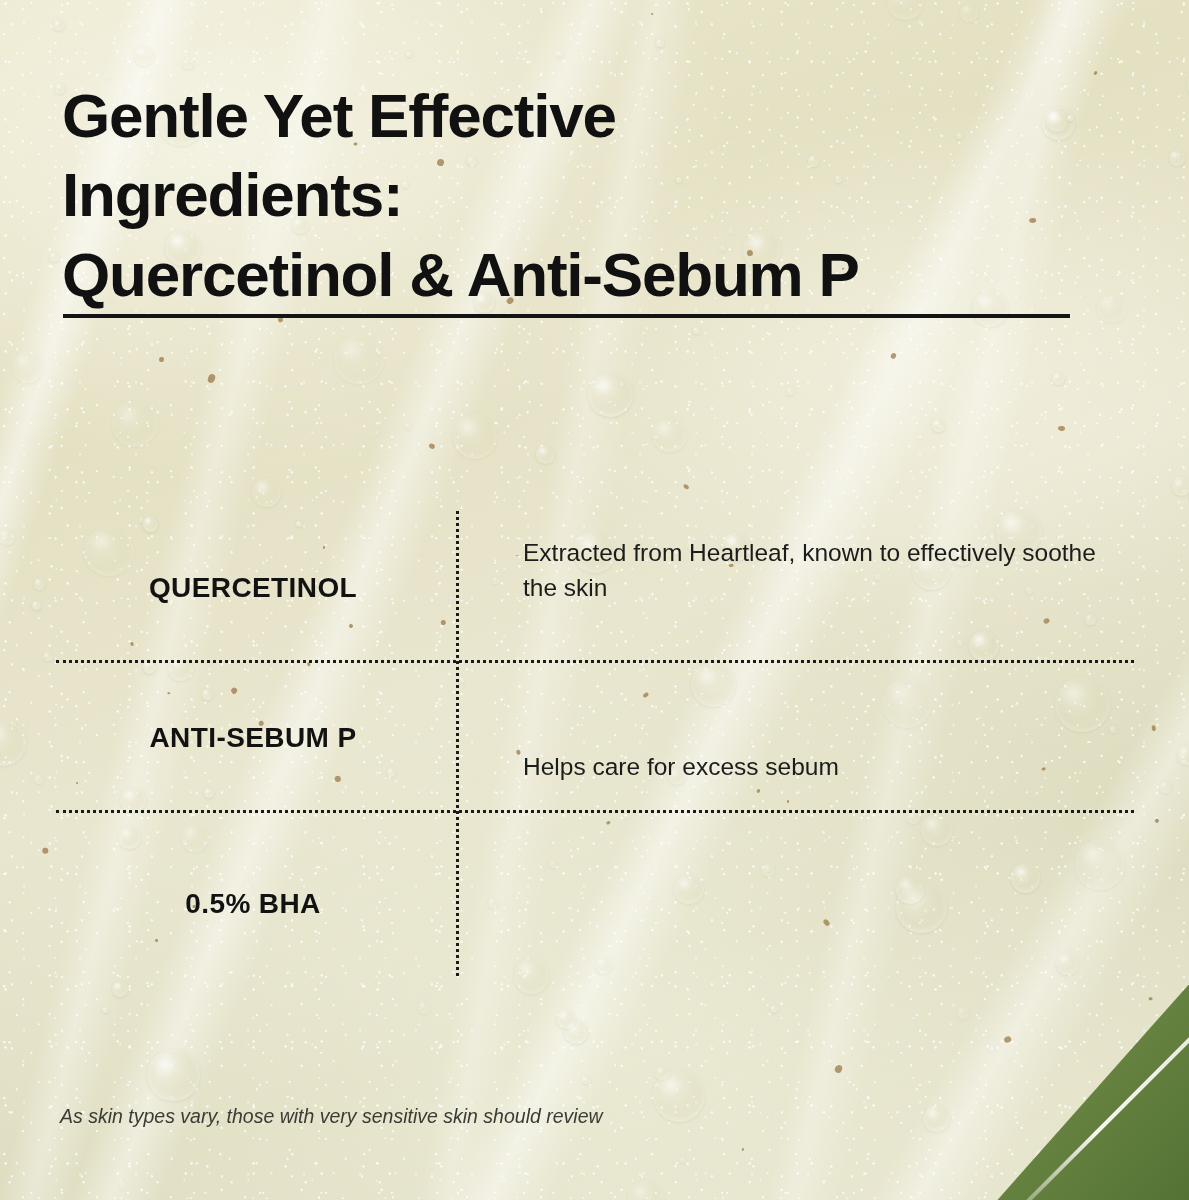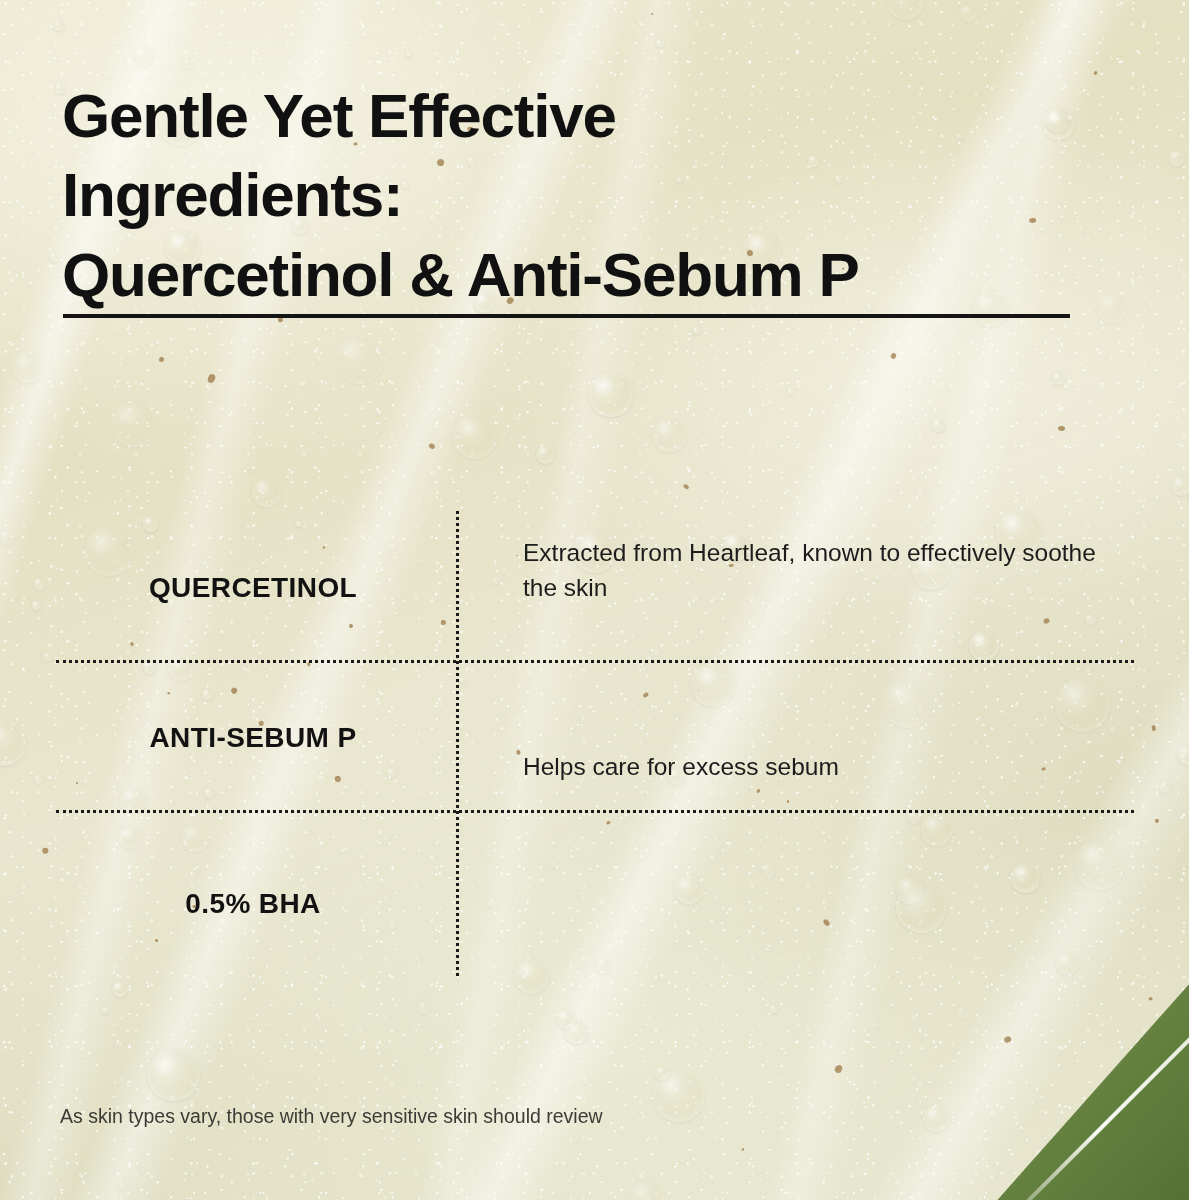--- a/index.html
+++ b/index.html
@@ -214,21 +214,21 @@
 
   #footnote {
     position: absolute;
     left: 60px;
     top: 1082px;
     width: 680px;
     font-size: 19.5px;
     line-height: 1.52;
     color: #3b3b36;
   }
-  #footnote .fn-line { display: block; white-space: nowrap; }
+  #footnote .fn-line { display: block; white-space: nowrap; font-style: italic; }
 </style>
 </head>
 <body>
 
 <div id="canvas">
 
   <div class="bg-layer" id="bg-base"></div>
   <div class="bg-layer" id="bg-streaks"></div>
   <div class="bg-layer" id="bg-speckle"></div>
   <div class="bg-layer" id="bg-bubbles">

